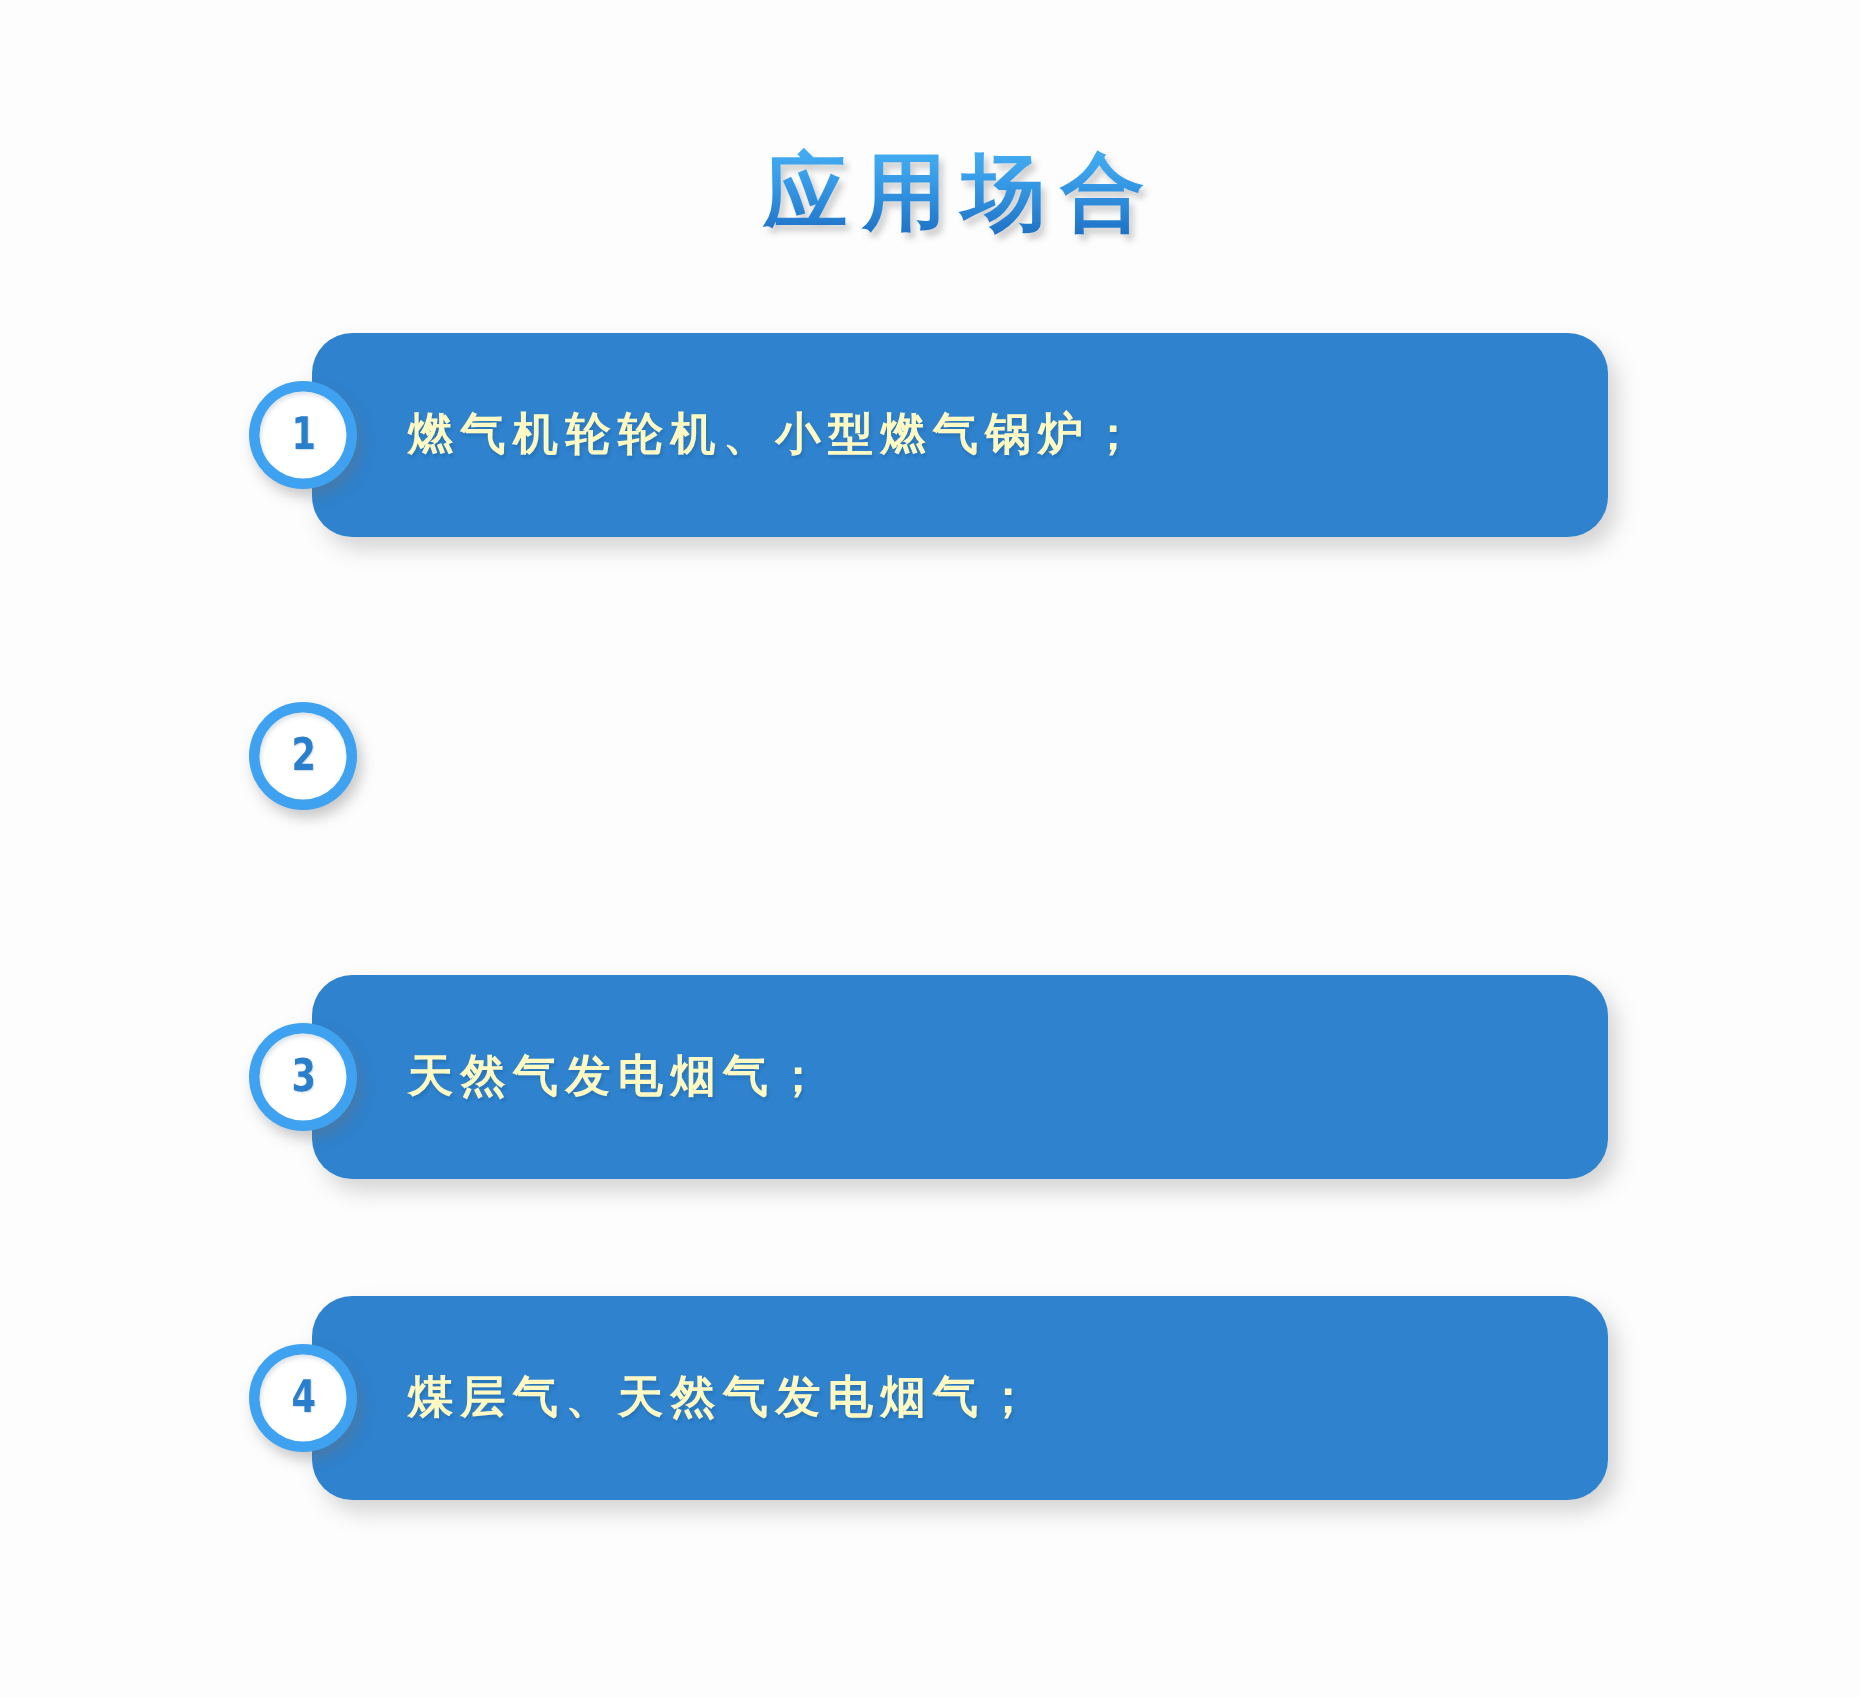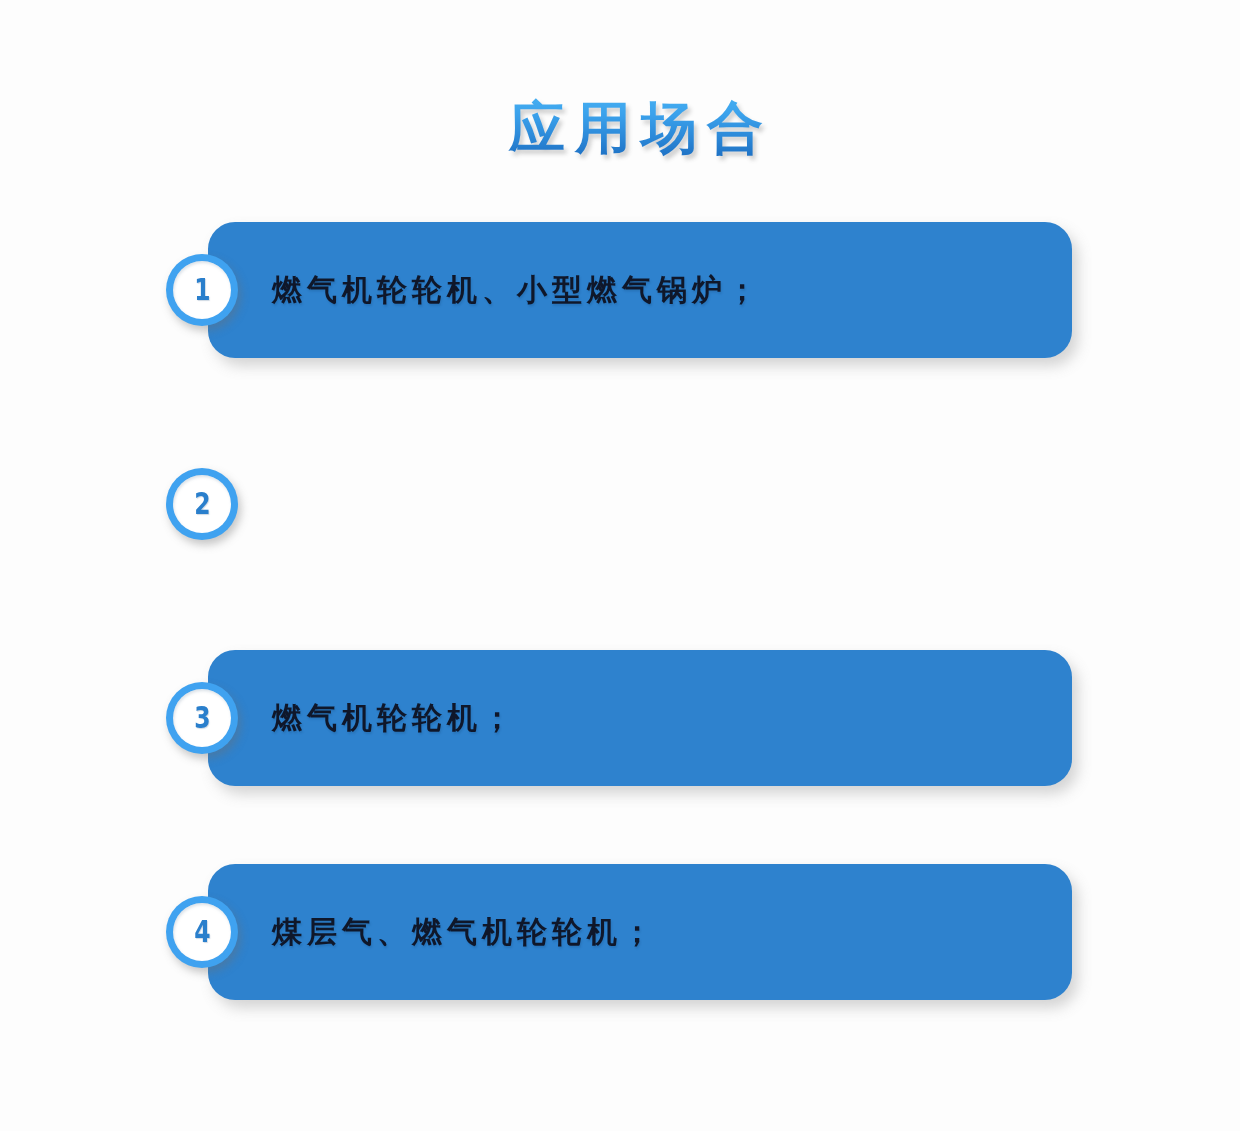--- a/index.html
+++ b/index.html
@@ -73,21 +73,21 @@
     box-shadow: 6px 8px 14px rgba(120,120,120,0.30);
     box-sizing: border-box;
   }
 
   .card-text {
     position: absolute;
     left: 64px;
     top: 0;
     height: 136px;
     line-height: 136px;
-    color: #0f172a;
+    color: #fef9c3;
     font-size: 30px;
     font-weight: bold;
     letter-spacing: 5px;
     white-space: nowrap;
     text-shadow: 1px 2px 2px rgba(20,70,120,0.22);
   }
 
   
   .badge {
     position: absolute;
@@ -148,32 +148,32 @@
     <div class="card-row">
       <div class="badge">
         <div class="badge-inner">
           <span class="badge-num">2</span>
         </div>
       </div>
     </div>
 
     <div class="card-row">
       <div class="card-body">
-        <span class="card-text">燃气机轮轮机；</span>
+        <span class="card-text">天然气发电烟气；</span>
       </div>
       <div class="badge">
         <div class="badge-inner">
           <span class="badge-num">3</span>
         </div>
       </div>
     </div>
 
     <div class="card-row">
       <div class="card-body">
-        <span class="card-text">煤层气、燃气机轮轮机；</span>
+        <span class="card-text">煤层气、天然气发电烟气；</span>
       </div>
       <div class="badge">
         <div class="badge-inner">
           <span class="badge-num">4</span>
         </div>
       </div>
     </div>
 
   </div>
 </div>

